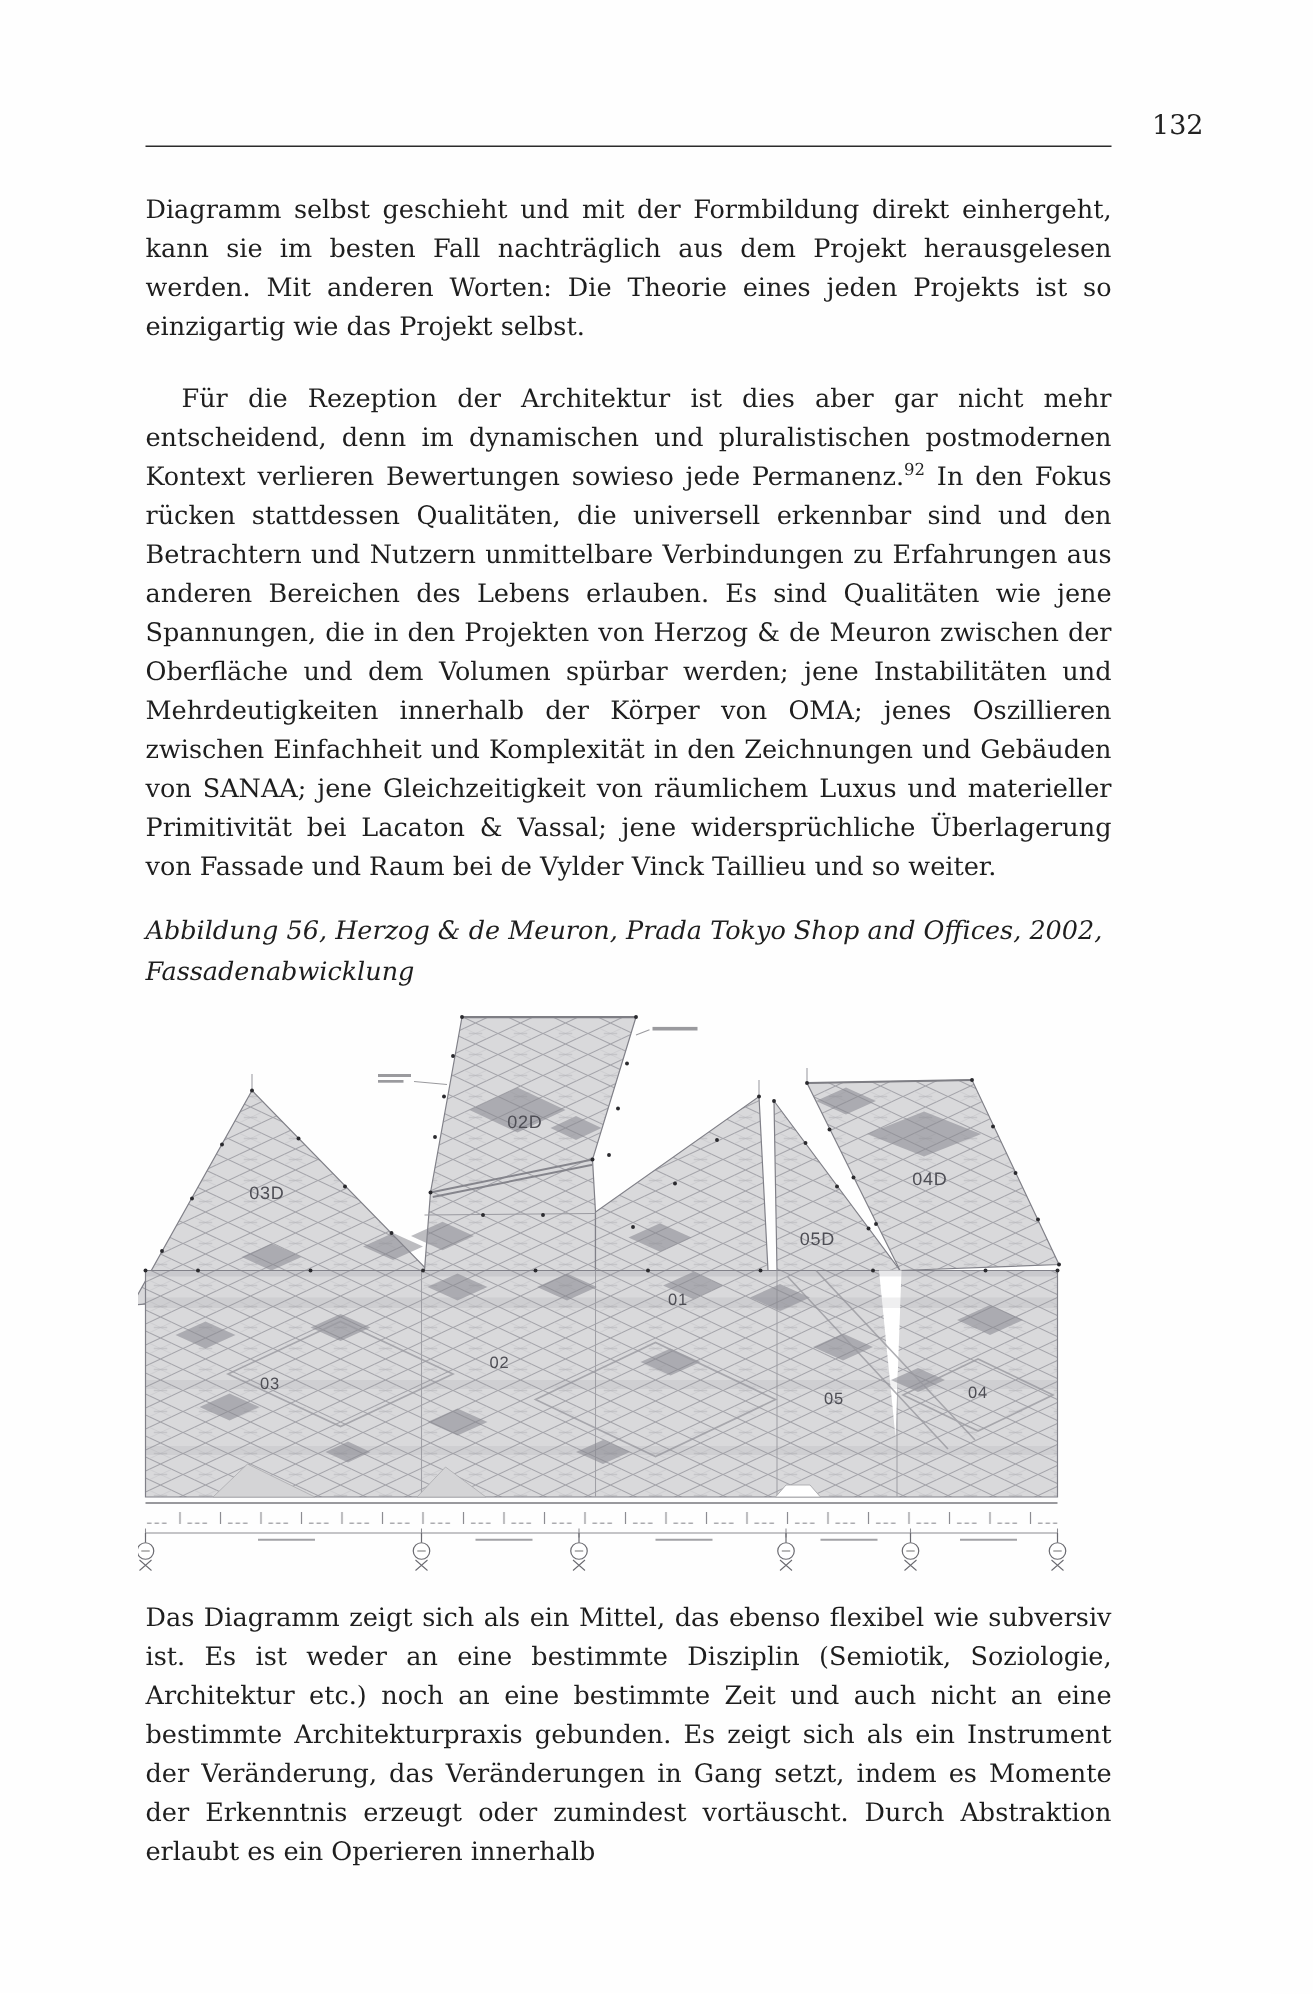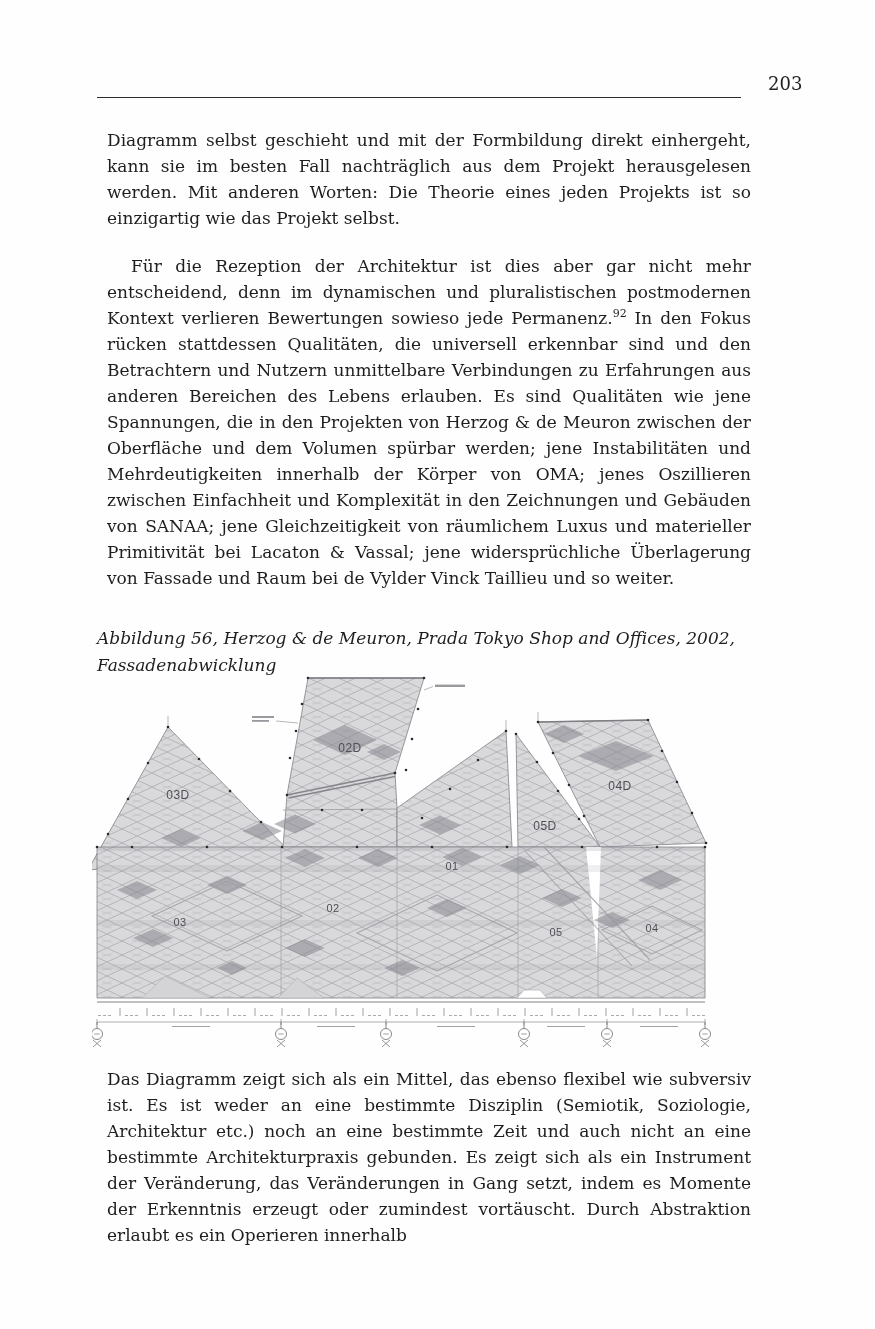--- a/index.html
+++ b/index.html
@@ -4,40 +4,40 @@
 <style>
   html,body{margin:0;padding:0;background:#ffffff;}
   .page{position:relative;width:875px;height:1329px;background:#fefefe;
         font-family:"DejaVu Serif","Liberation Serif",serif;color:#1c1c1c;overflow:hidden;}
   .header-title{position:absolute;top:74px;right:134px;
         font-family:"Liberation Sans","DejaVu Sans",sans-serif;
         font-size:16.5px;letter-spacing:.4px;color:#2b2b2b;white-space:nowrap;}
   .page-number{position:absolute;top:73px;left:768px;font-size:18px;color:#222;}
   .header-rule{position:absolute;left:97px;top:97px;width:644px;height:0;
         border-top:1.6px solid #2b2b2b;}
-  .para{position:absolute;left:107px;width:644px;margin:0;
+  .para{position:absolute;left:97px;width:644px;margin:0;
         font-size:17px;line-height:26px;text-align:justify;
         hyphens:auto;-webkit-hyphens:auto;color:#1e1e1e;}
   .para sup{font-size:11px;line-height:0;}
   .p1{top:127px;}
   .p2{top:231px;text-indent:24px;margin-top:22px;}
-  .caption{position:absolute;left:97px;width:644px;margin:0;top:625px;
+  .caption{position:absolute;left:97px;width:644px;margin:0;top:608px;
         font-size:17px;line-height:27px;font-style:italic;color:#1e1e1e;text-align:left;}
   .p3{top:1066px;}
   .figure-wrap{position:absolute;left:92px;top:668px;width:620px;height:380px;}
   svg text{font-family:"Liberation Sans","DejaVu Sans",sans-serif;fill:#4e4e55;}
   svg .plabel{font-size:12px;letter-spacing:.5px;}
   svg .wlabel{font-size:11px;letter-spacing:.5px;}
 </style>
 </head>
 <body>
 
 <div class="page">
 
-  <span class="page-number">203</span>
+  <span class="page-number">132</span>
   <div class="header-rule"></div>
 
   <p class="para p1">Diagramm selbst geschieht und mit der Formbildung direkt einhergeht, kann sie im besten Fall nachträglich aus dem Projekt herausgelesen werden. Mit anderen Worten: Die Theorie eines jeden Projekts ist so einzigartig wie das Projekt selbst.</p>
 
   <p class="para p2"><span>Für die Rezeption der Architektur ist dies aber gar nicht mehr entscheidend, denn im dynamischen und pluralistischen postmodernen Kontext verlieren Bewertungen sowieso jede Permanenz.</span><sup>92</sup><span> In den Fokus rücken stattdessen Qualitäten, die universell erkennbar sind und den Betrachtern und Nutzern unmittelbare Verbindungen zu Erfahrungen aus anderen Bereichen des Lebens erlauben. Es sind Qualitäten wie jene Spannungen, die in den Projekten von Herzog &amp; de Meuron zwischen der Oberfläche und dem Volumen spürbar werden; jene Instabilitäten und Mehrdeutigkeiten innerhalb der Körper von OMA; jenes Oszillieren zwischen Einfachheit und Komplexität in den Zeichnungen und Gebäuden von SANAA; jene Gleichzeitigkeit von räumlichem Luxus und materieller Primitivität bei Lacaton &amp; Vassal; jene widersprüchliche Überlagerung von Fassade und Raum bei de Vylder Vinck Taillieu und so weiter.</span></p>
 
   <p class="caption">Abbildung 56, Herzog &amp; de Meuron, Prada Tokyo Shop and Offices, 2002, Fassadenabwicklung</p>
 
   <div class="figure-wrap">
     <svg width="620" height="380" viewBox="0 0 620 380" xmlns="http://www.w3.org/2000/svg">

